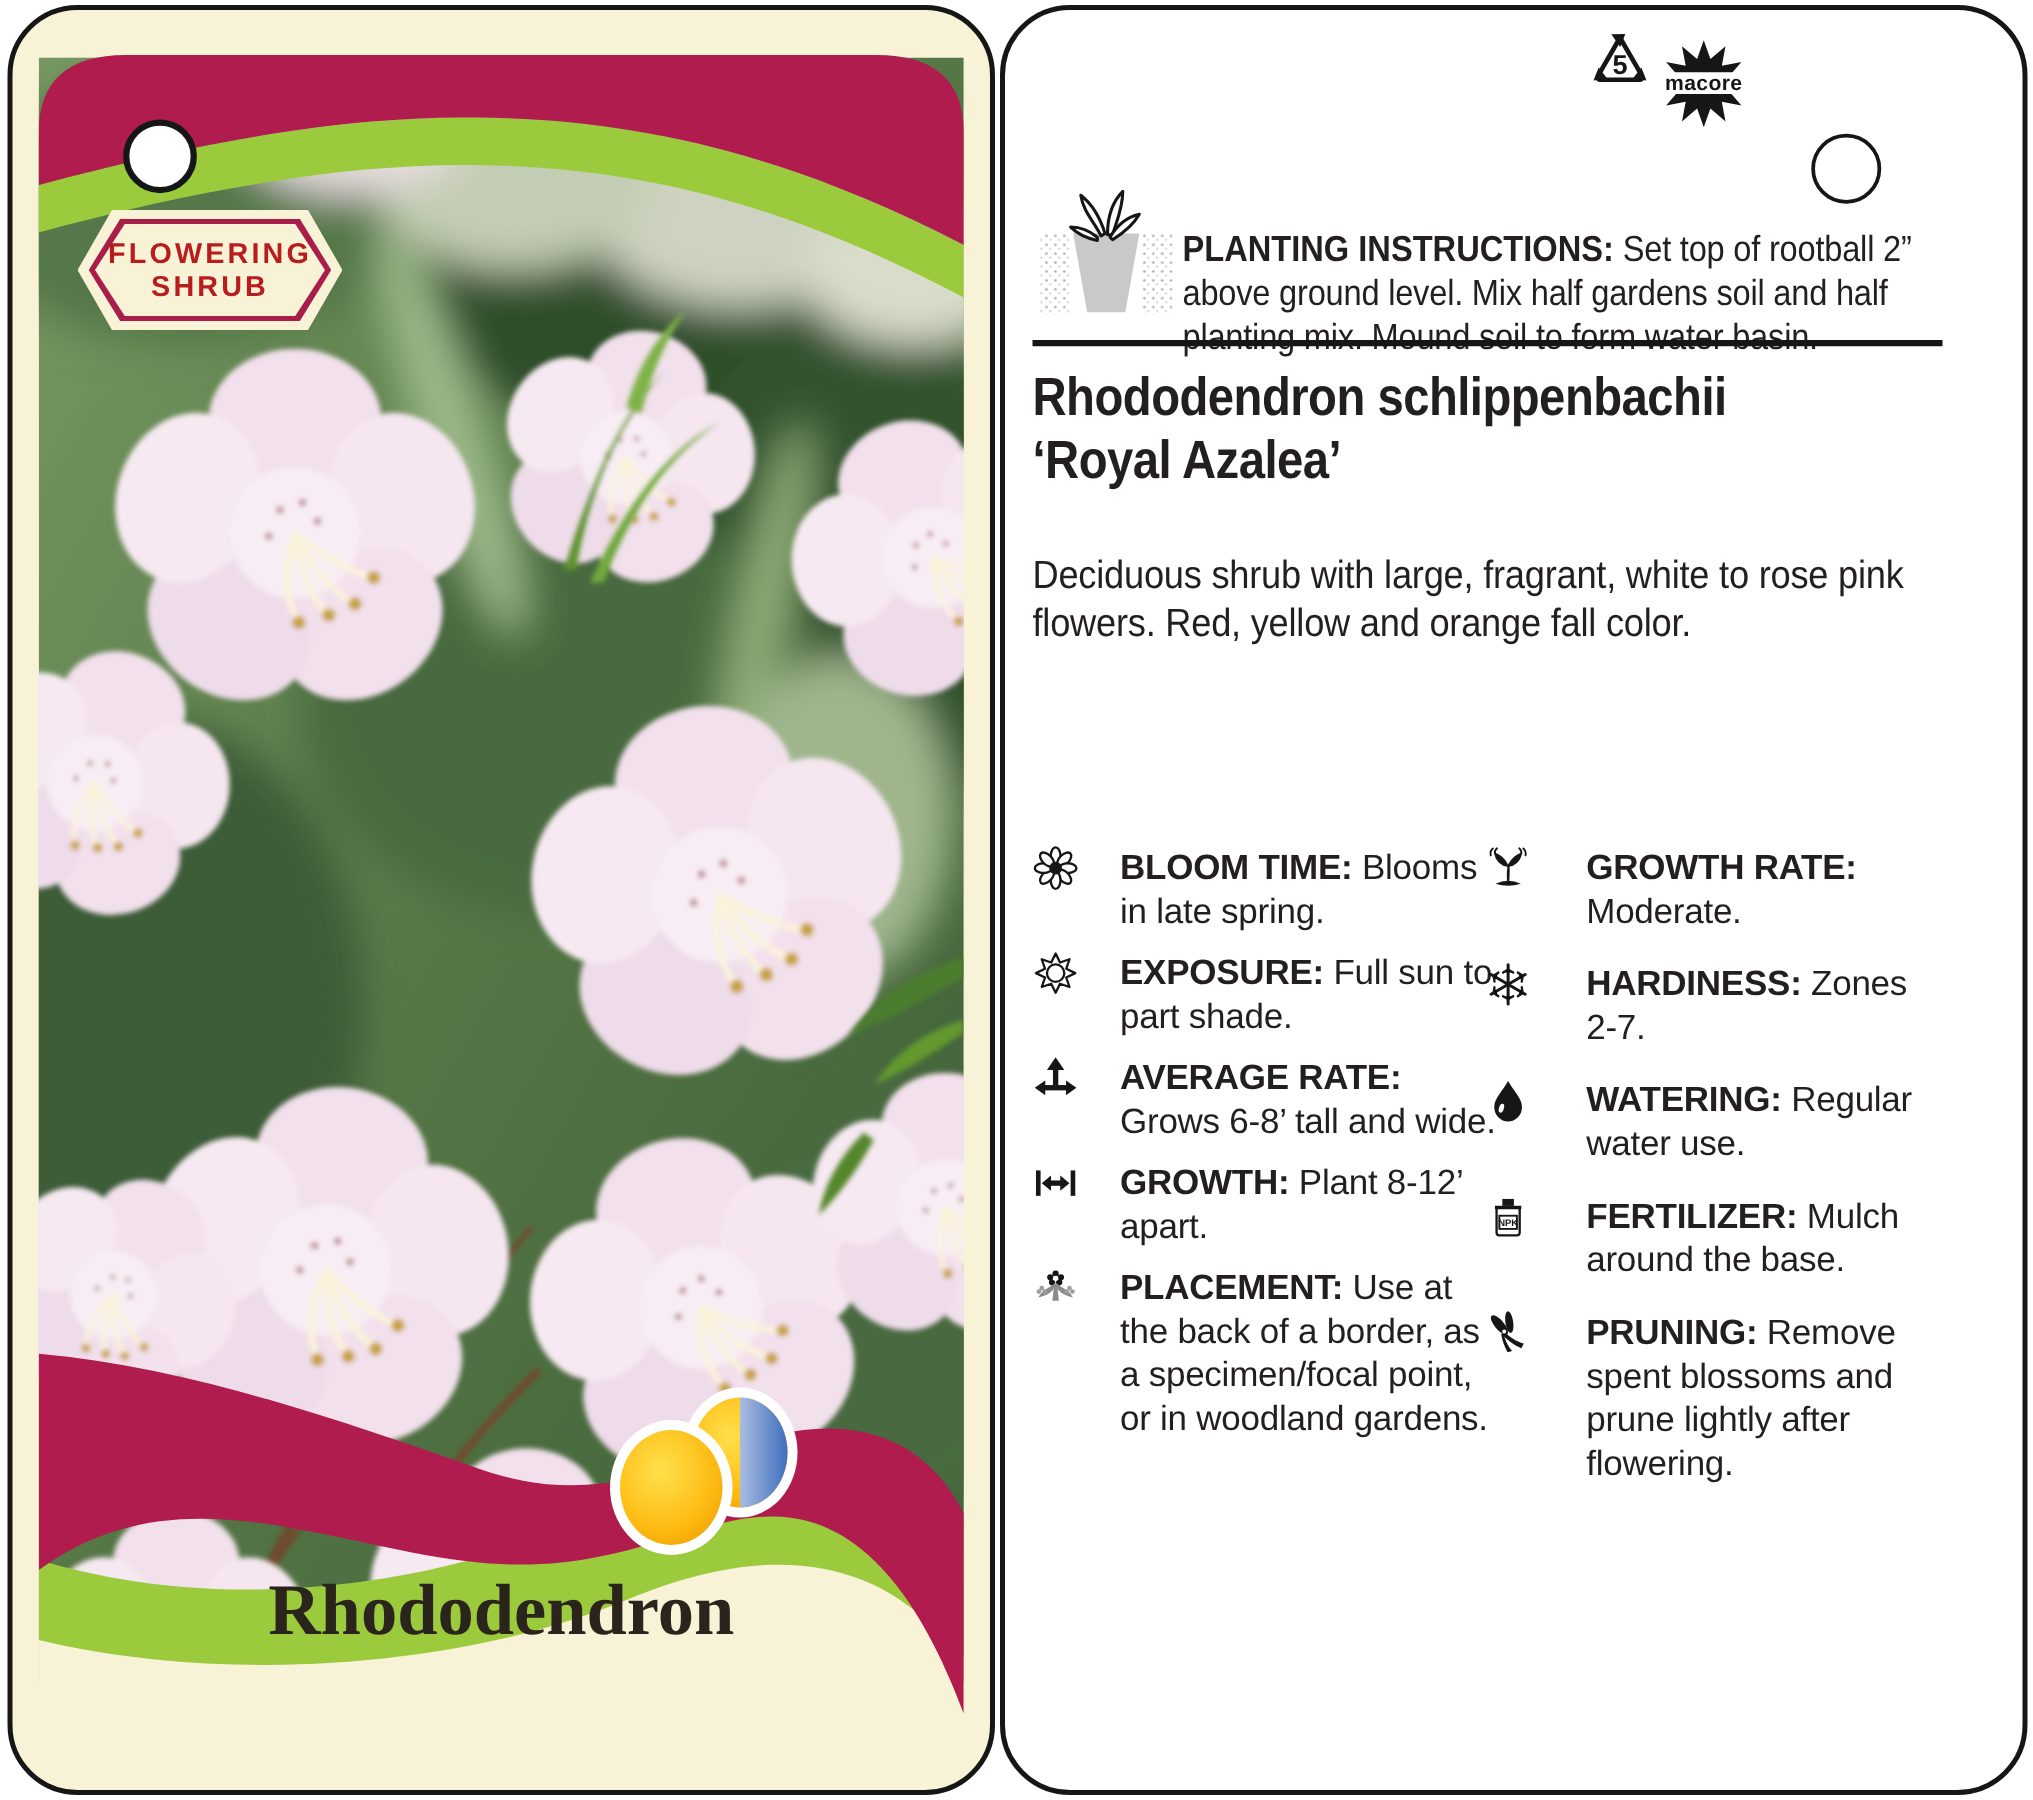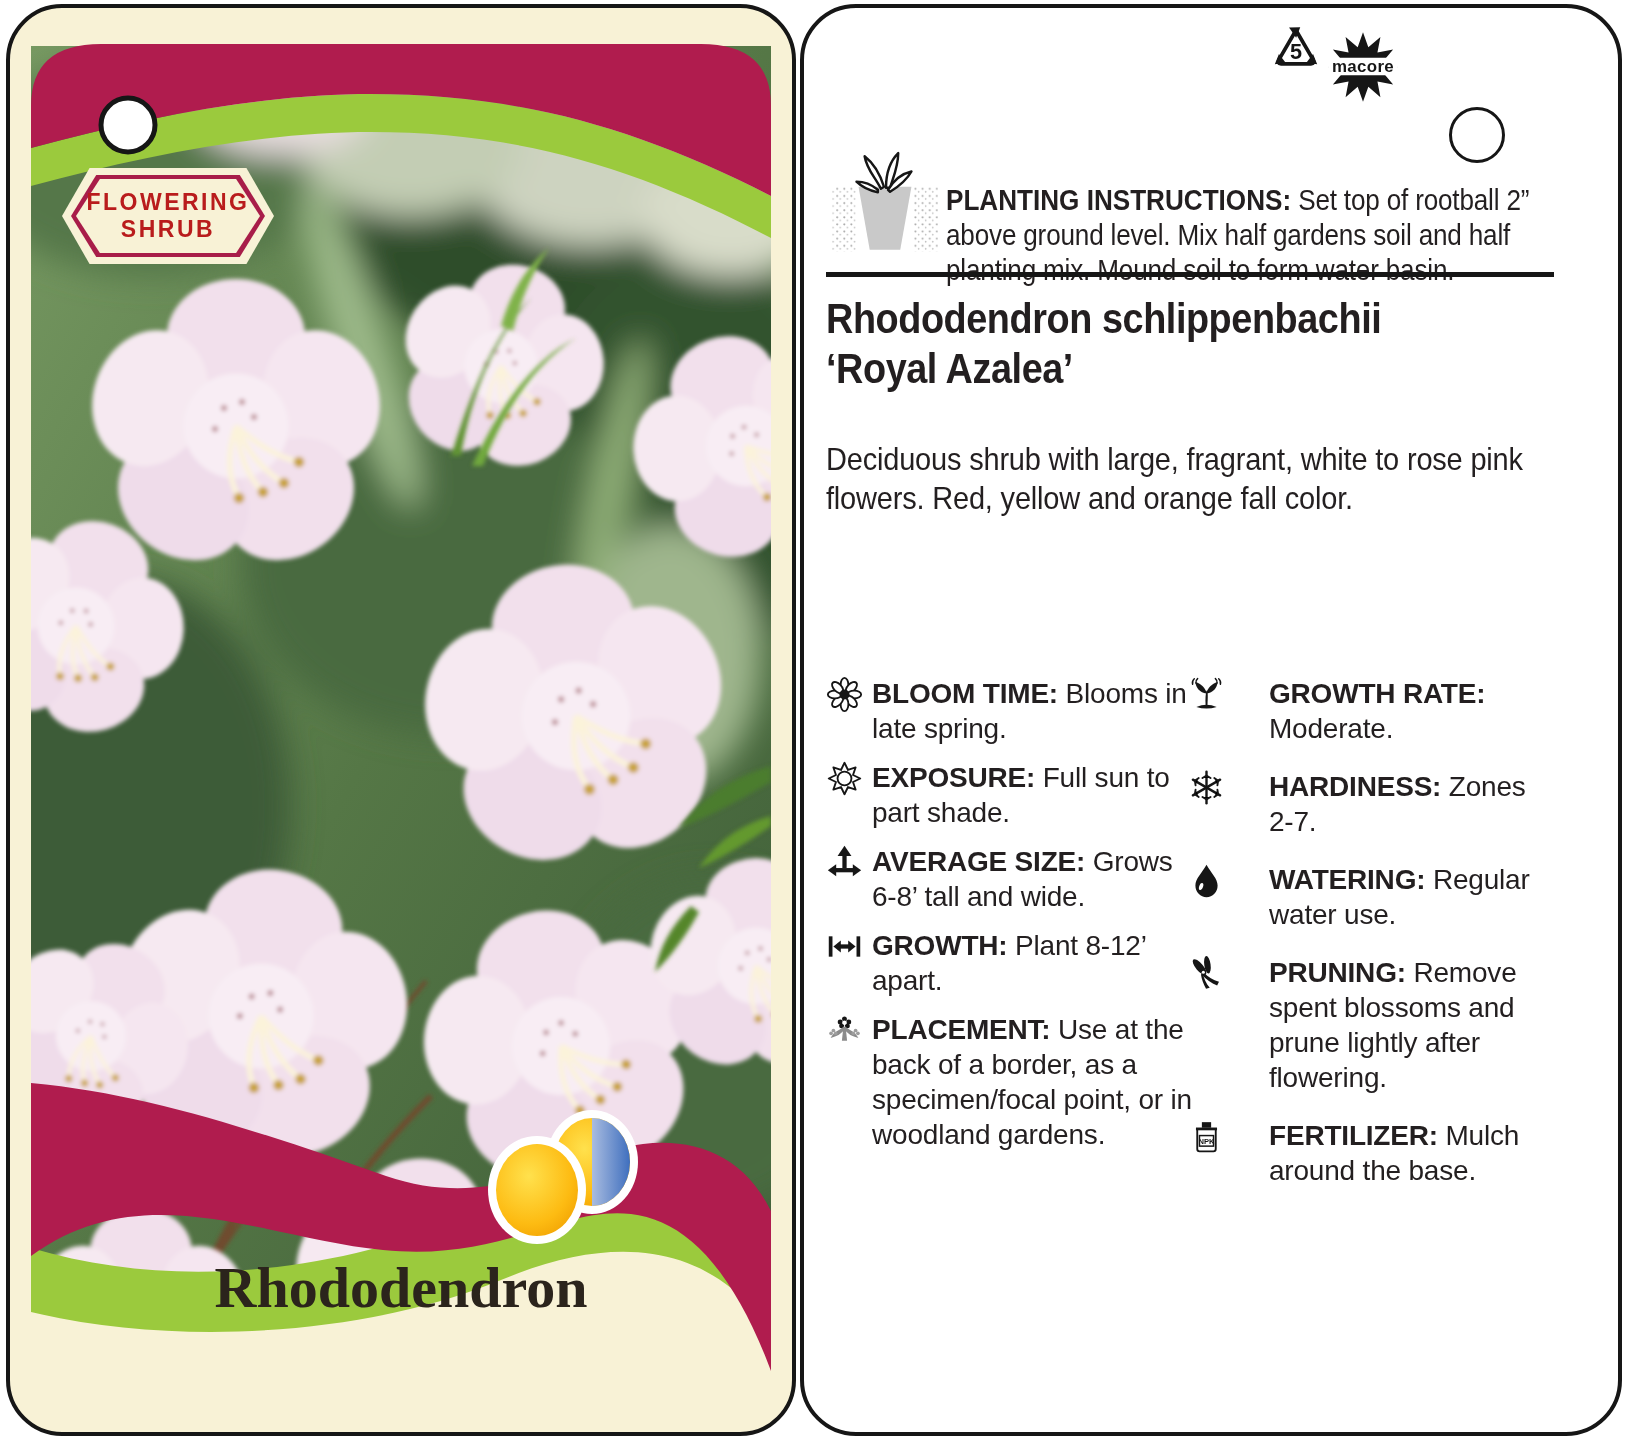--- a/index.html
+++ b/index.html
@@ -36,21 +36,21 @@
        line-height:50px;transform:scaleX(.88);transform-origin:0 0;letter-spacing:-.5px;}
   .desc{position:absolute;left:22px;top:400px;width:800px;font-size:31.5px;line-height:39px;
        transform:scaleX(.92);transform-origin:0 0;letter-spacing:-.2px;}
   .care-col{position:absolute;top:668px;}
   #care-left{left:22px;width:372px;}
   #care-right{left:384px;width:368px;}
   .care-item{display:flex;gap:9px;margin-bottom:14px;}
   #care-right .care-item{margin-bottom:23px;gap:44px;}
   .care-item svg{width:37px;height:37px;flex:0 0 37px;margin-top:0;}
   .care-item p{margin:0;font-size:28px;line-height:35px;letter-spacing:-.2px;}
-  #care-left .care-item p{width:324px;}
+  #care-left .care-item p{width:324px;margin-left:24px;}
   #care-right .care-item p{width:318px;}
   .srec{display:block}
 </style>
 </head>
 <body>
 
 <svg width="0" height="0" style="position:absolute">
   <defs>
     <symbol id="sym-bloom" viewBox="0 0 40 40">
       <g stroke="#161616" stroke-width="2" fill="#fff">
@@ -390,21 +390,21 @@
         <div class="care-item">
           <svg viewBox="0 0 40 40">
             <use href="#sym-sun" xlink:href="#sym-sun"></use>
           </svg>
           <p><b>EXPOSURE:</b> <span>Full sun to part shade.</span></p>
         </div>
         <div class="care-item">
           <svg viewBox="0 0 40 40">
             <use href="#sym-size" xlink:href="#sym-size"></use>
           </svg>
-          <p><b>AVERAGE SIZE:</b> <span>Grows 6-8’ tall and wide.</span></p>
+          <p><b>AVERAGE RATE:</b> <span>Grows 6-8’ tall and wide.</span></p>
         </div>
         <div class="care-item">
           <svg viewBox="0 0 40 40">
             <use href="#sym-spacing" xlink:href="#sym-spacing"></use>
           </svg>
           <p><b>GROWTH:</b> <span>Plant 8-12’ apart.</span></p>
         </div>
         <div class="care-item">
           <svg viewBox="0 0 40 40">
             <use href="#sym-placement" xlink:href="#sym-placement"></use>
@@ -426,25 +426,25 @@
           <p><b>HARDINESS:</b> <span>Zones 2-7.</span></p>
         </div>
         <div class="care-item">
           <svg viewBox="0 0 40 40">
             <use href="#sym-droplet" xlink:href="#sym-droplet"></use>
           </svg>
           <p><b>WATERING:</b> <span>Regular water use.</span></p>
         </div>
         <div class="care-item">
           <svg viewBox="0 0 40 40">
+            <use href="#sym-fertilizer" xlink:href="#sym-fertilizer"></use>
+          </svg>
+          <p><b>FERTILIZER:</b> <span>Mulch around the base.</span></p>
+        </div>
+        <div class="care-item">
+          <svg viewBox="0 0 40 40">
             <use href="#sym-pruning" xlink:href="#sym-pruning"></use>
           </svg>
           <p><b>PRUNING:</b> <span>Remove spent blossoms and prune lightly after flowering.</span></p>
-        </div>
-        <div class="care-item">
-          <svg viewBox="0 0 40 40">
-            <use href="#sym-fertilizer" xlink:href="#sym-fertilizer"></use>
-          </svg>
-          <p><b>FERTILIZER:</b> <span>Mulch around the base.</span></p>
         </div>
       </div>
   </div>
 </div>
 
 </body></html>

